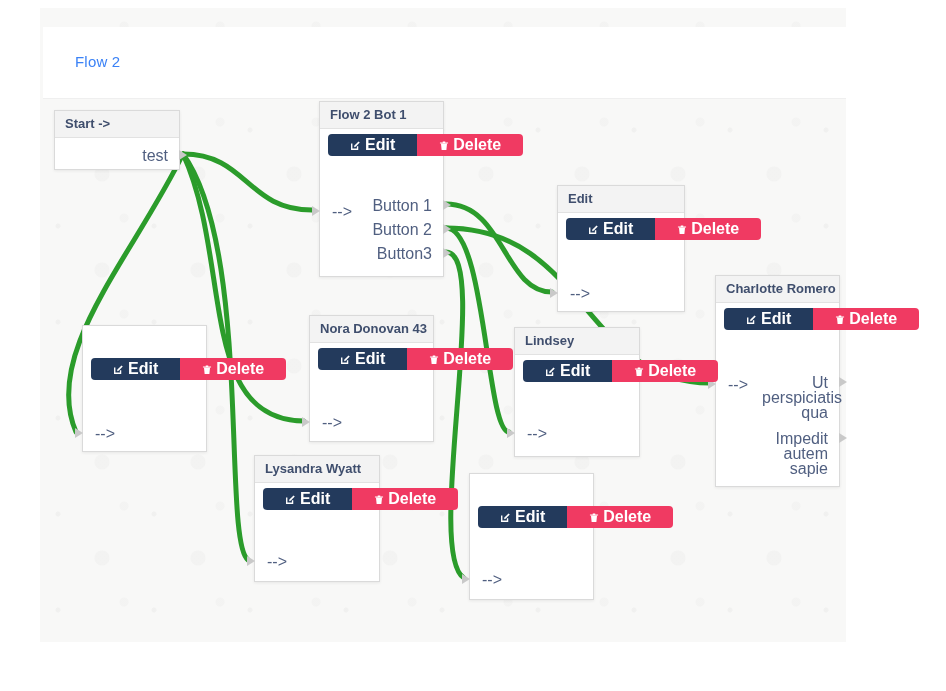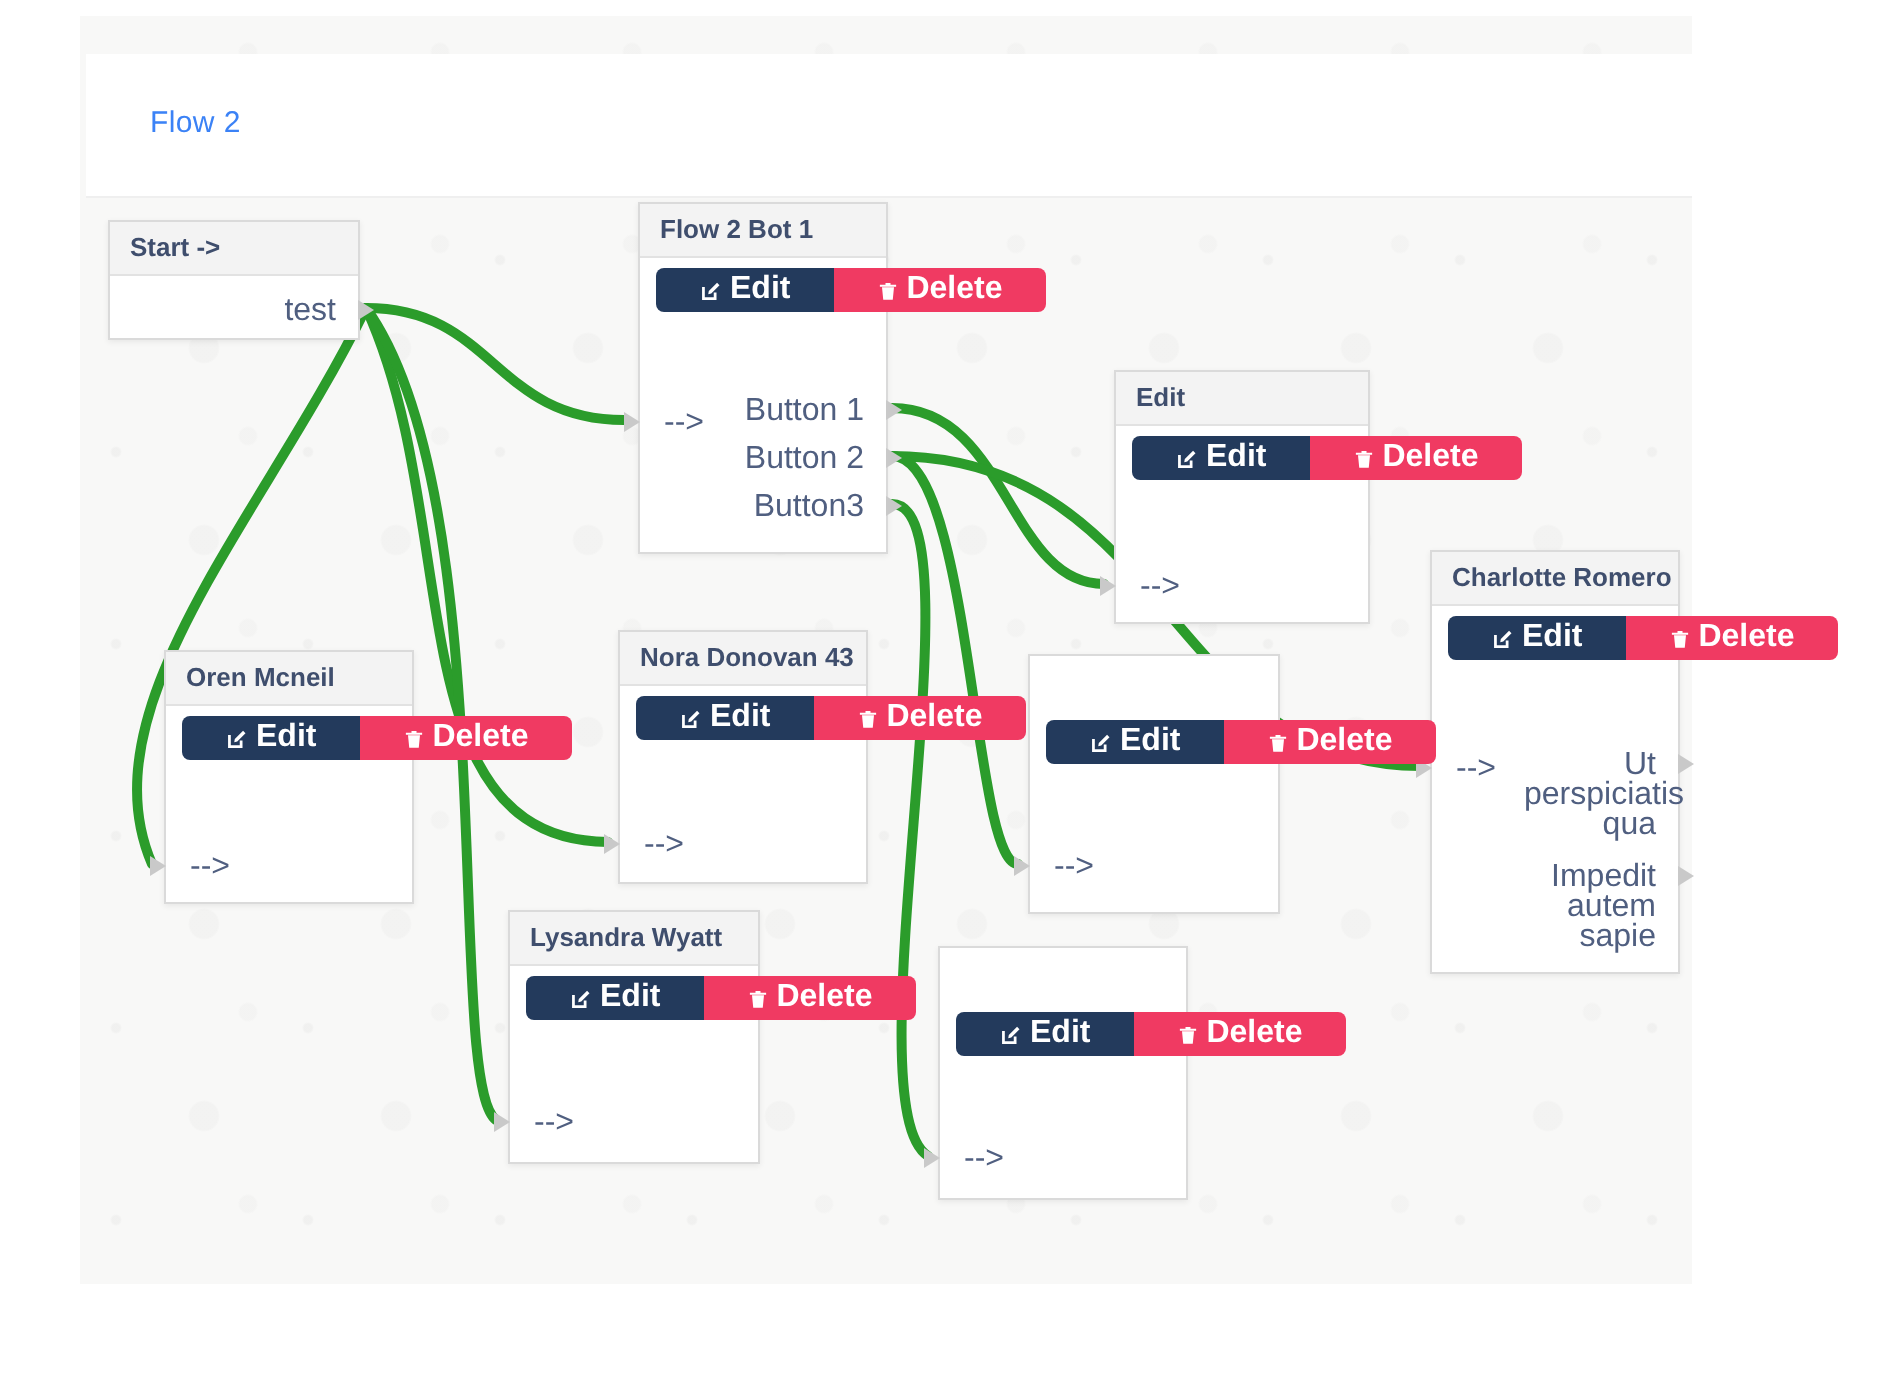--- a/index.html
+++ b/index.html
@@ -130,21 +130,20 @@
           </div>
         </div>
         <div class="conn in" style="top: 103px;"></div>
         <div class="iolabel in" style="top: 101px;">--&gt;</div>
         <div class="conn out" style="top: 101px;"></div>
         <div class="iolabel out" style="top: 99px; width: 66px;">Ut perspiciatis qua</div>
         <div class="conn out" style="top: 157px;"></div>
         <div class="iolabel out" style="top: 155px; width: 66px;">Impedit autem sapie</div>
       </div>
       <div class="node" style="left: 42px; top: 317px; width: 125px; height: 127px;">
-        <div class="node-header">Oren Mcneil</div>
         <div class="btnrow">
           <div class="btn btn-edit" style="background: rgb(35, 58, 92);">
             <svg width="11" height="11" viewBox="0 0 16 16">
               <path d="M2.5 5v8.5H11V9" stroke="#fff" stroke-width="2" fill="none"></path>
               <path d="M6 10.4l2.2-.6 6-6L12.4 2l-6 6z" fill="#fff"></path>
             </svg>
             <span>Edit</span>
           </div>
           <div class="btn btn-delete" style="background: rgb(240, 58, 98);">
             <svg width="10" height="11" viewBox="0 0 16 16">
@@ -170,20 +169,21 @@
             <svg width="10" height="11" viewBox="0 0 16 16">
               <path fill="#fff" d="M3.2 5h9.6l-1 10H4.2zM6 1.5h4V3h4.5v1.6H1.5V3H6z"></path>
             </svg>
             <span>Delete</span>
           </div>
         </div>
         <div class="conn in" style="top: 101px;"></div>
         <div class="iolabel in" style="top: 99px;">--&gt;</div>
       </div>
       <div class="node" style="left: 474px; top: 319px; width: 126px; height: 130px;">
+        <div class="node-header">Lindsey</div>
         <div class="btnrow">
           <div class="btn btn-edit" style="background: rgb(35, 58, 92);">
             <svg width="11" height="11" viewBox="0 0 16 16">
               <path d="M2.5 5v8.5H11V9" stroke="#fff" stroke-width="2" fill="none"></path>
               <path d="M6 10.4l2.2-.6 6-6L12.4 2l-6 6z" fill="#fff"></path>
             </svg>
             <span>Edit</span>
           </div>
           <div class="btn btn-delete" style="background: rgb(240, 58, 98);">
             <svg width="10" height="11" viewBox="0 0 16 16">

